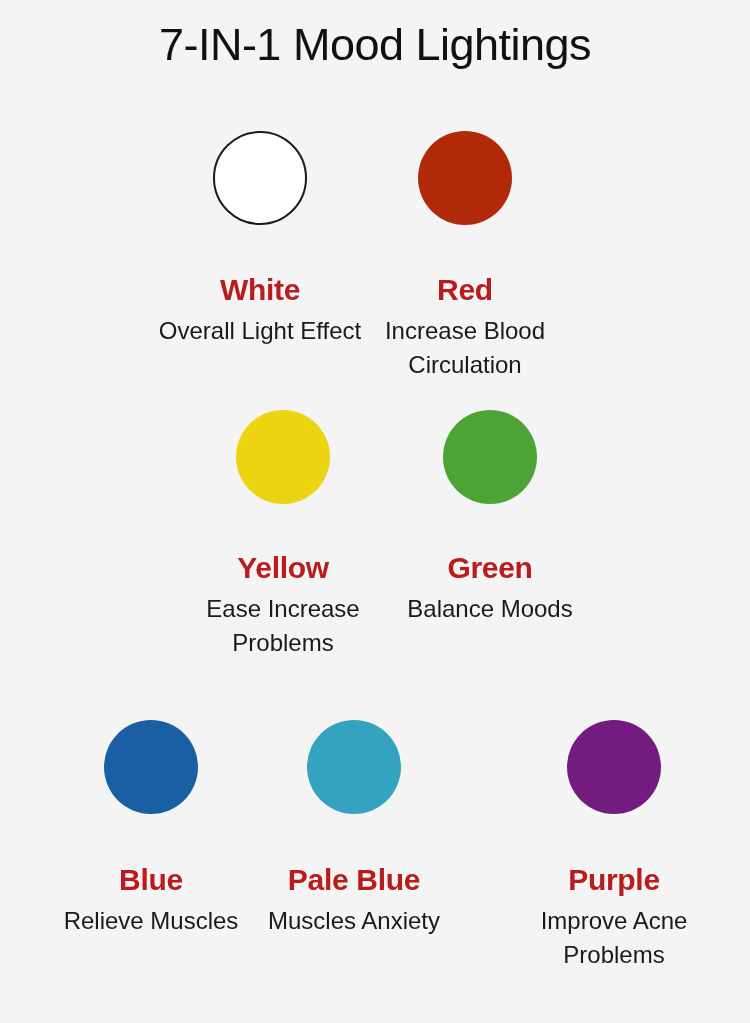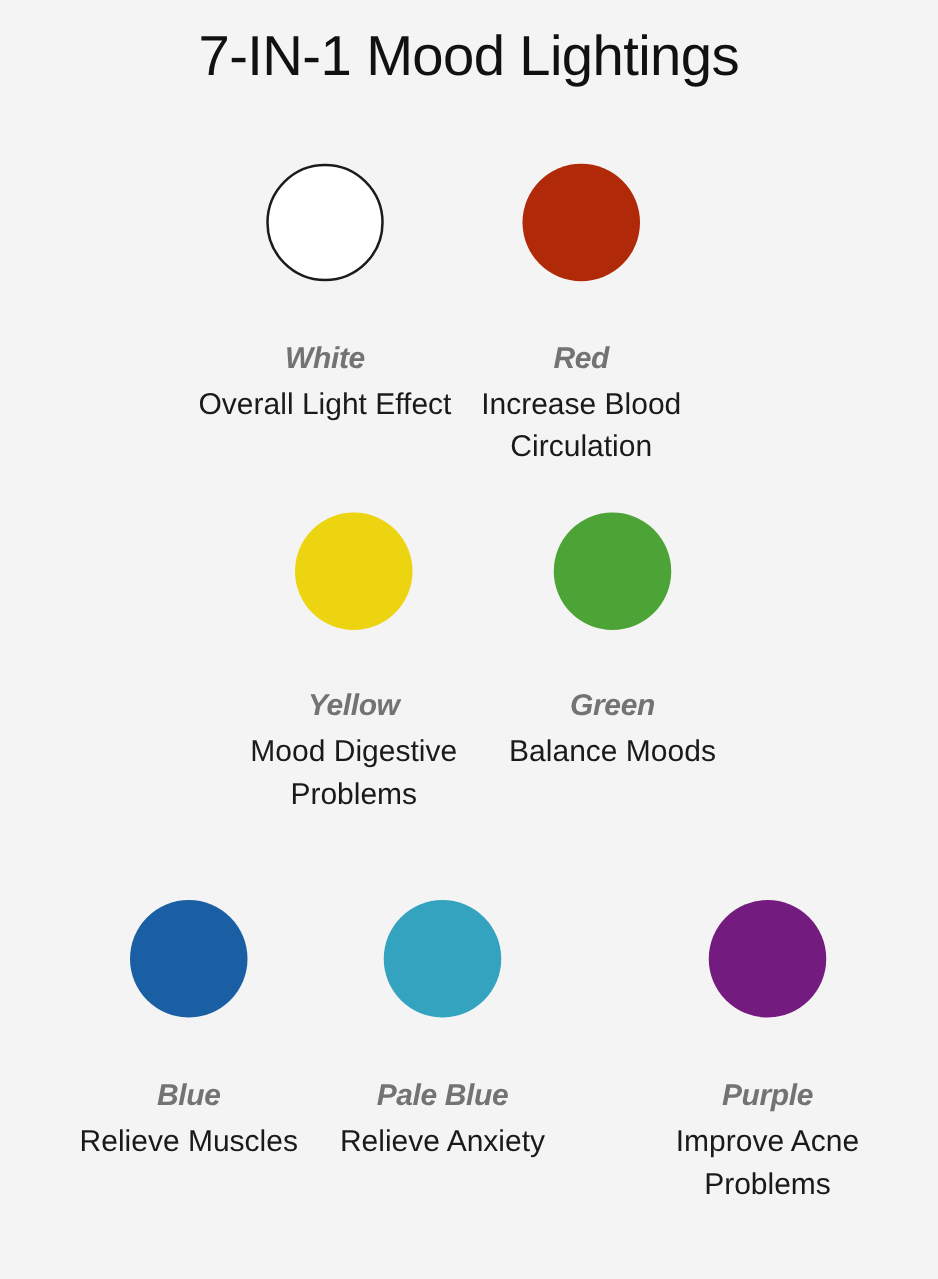--- a/index.html
+++ b/index.html
@@ -69,27 +69,26 @@
   .swatch.outlined {
     border: 2px solid #1b1b1b;
   }
 
   .caption {
     margin-top: 0;
     width: 100%;
   }
 
   .name {
-    font-size: 24px;
+    font-size: 30px;
     font-weight: 700;
     letter-spacing: -0.3px;
-    color: #737373;
+    color: #b91c1c;
     line-height: 1.15;
     white-space: nowrap;
-    font-style: italic;
   }
 
   .desc {
     margin-top: 6px;
     font-size: 24px;
     font-weight: 400;
     color: #1a1a1a;
     line-height: 1.45;
   }
 
@@ -144,21 +143,21 @@
   </div>
 
   <div class="row" id="row-2">
 
     <div class="item" id="item-yellow">
       <div class="swatch-wrap">
         <div class="swatch" style="background: rgb(237, 212, 17);"></div>
       </div>
       <div class="caption">
         <div class="name">Yellow</div>
-        <div class="desc">Mood Digestive Problems</div>
+        <div class="desc">Ease Increase Problems</div>
       </div>
     </div>
 
     <div class="item" id="item-green">
       <div class="swatch-wrap">
         <div class="swatch" style="background: rgb(76, 164, 54);"></div>
       </div>
       <div class="caption">
         <div class="name">Green</div>
         <div class="desc">Balance Moods</div>
@@ -178,21 +177,21 @@
         <div class="desc">Relieve Muscles</div>
       </div>
     </div>
 
     <div class="item" id="item-paleblue">
       <div class="swatch-wrap">
         <div class="swatch" style="background: rgb(51, 163, 192);"></div>
       </div>
       <div class="caption">
         <div class="name">Pale Blue</div>
-        <div class="desc">Relieve Anxiety</div>
+        <div class="desc">Muscles Anxiety</div>
       </div>
     </div>
 
     <div class="item" id="item-purple">
       <div class="swatch-wrap">
         <div class="swatch" style="background: rgb(115, 27, 126);"></div>
       </div>
       <div class="caption">
         <div class="name">Purple</div>
         <div class="desc">Improve Acne Problems</div>

